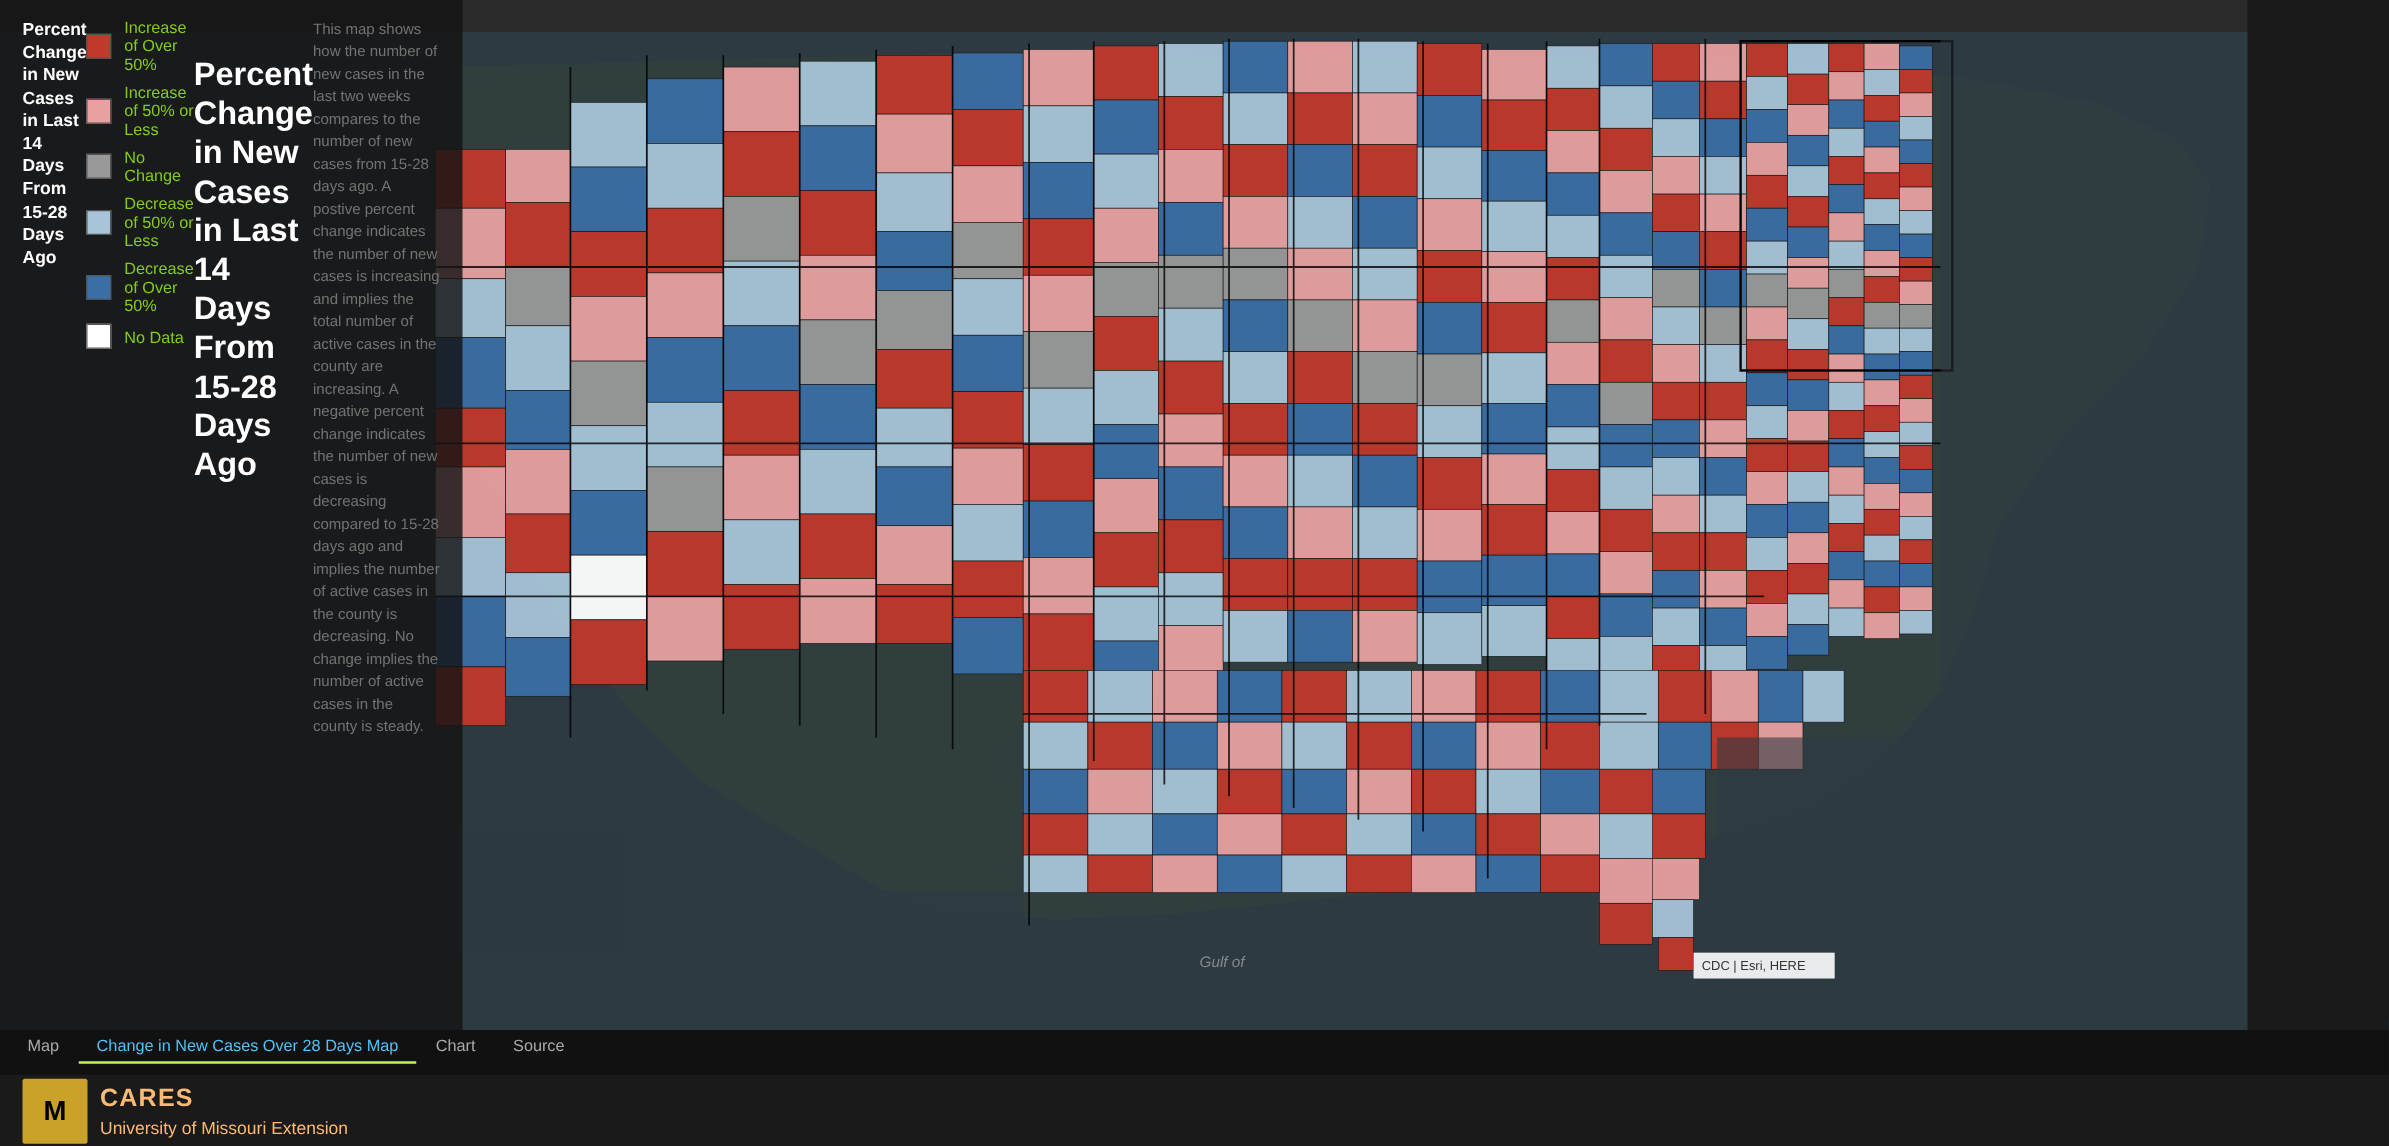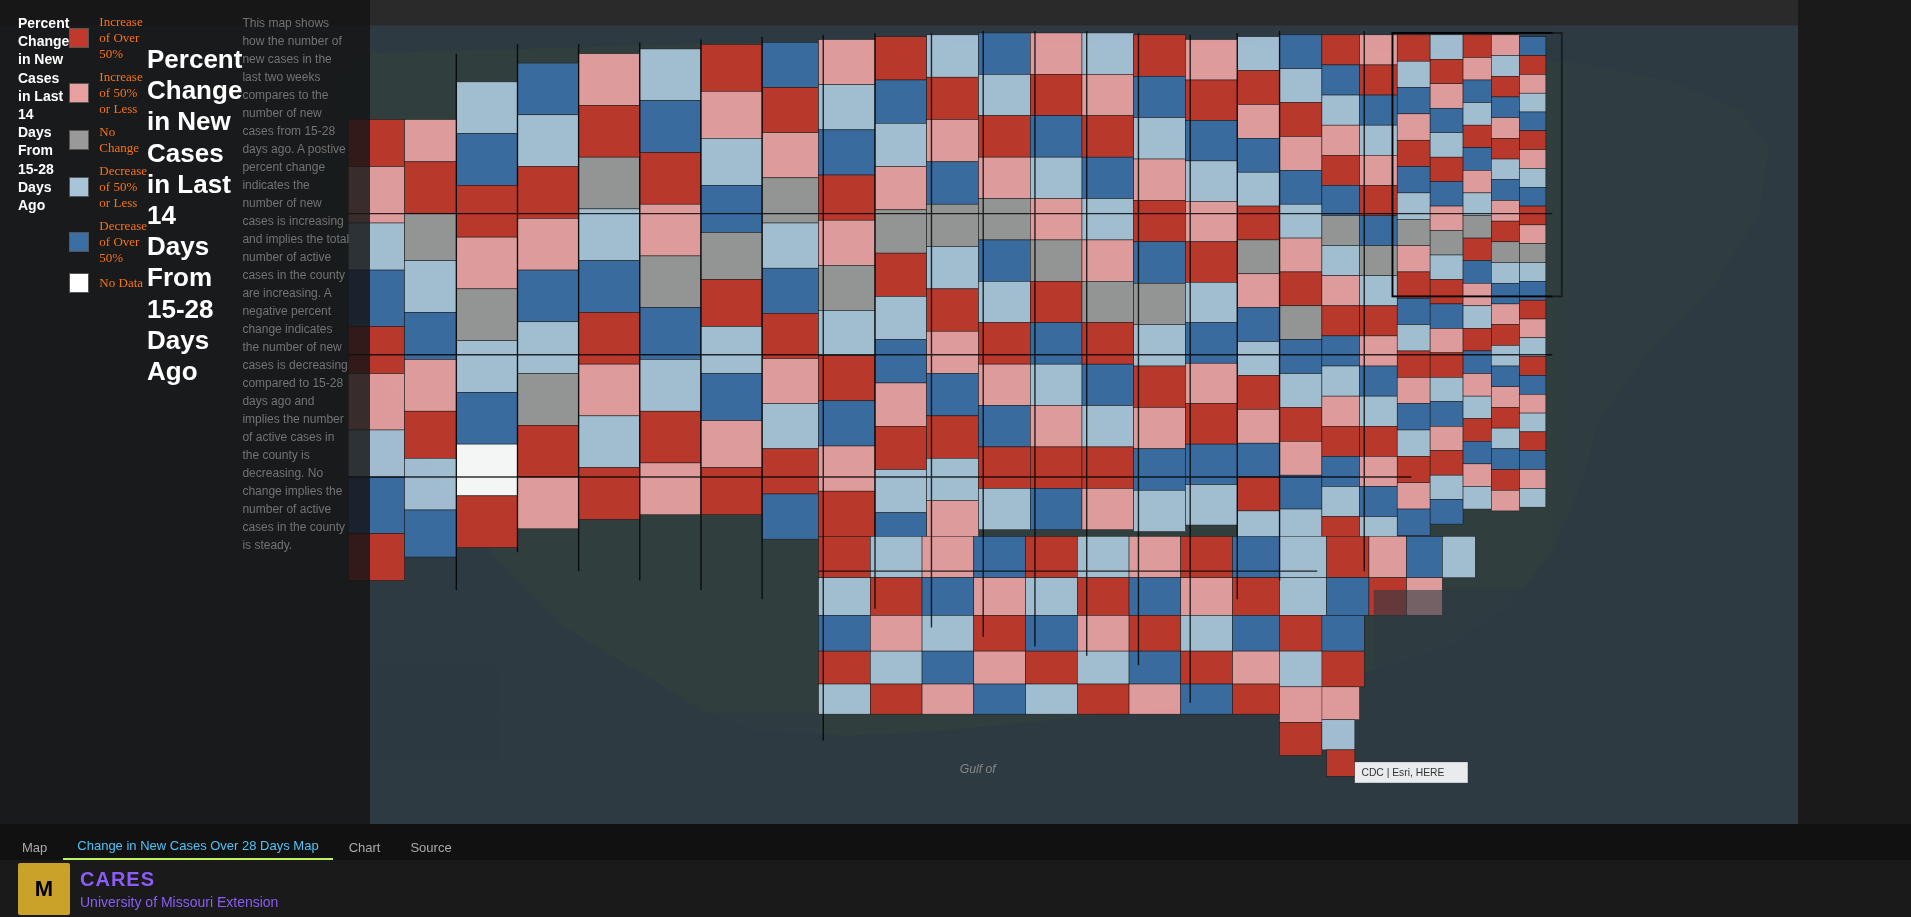--- a/index.html
+++ b/index.html
@@ -61,22 +61,21 @@
     .legend-swatch {
       width: 20px;
       height: 20px;
       margin-right: 10px;
       flex-shrink: 0;
       border: 1px solid #555;
     }
 
     .legend-label {
       font-size: 13px;
-      color: #f97316;
-      font-family: Liberation Serif, serif;
+      color: #84cc16;
     }
 
     #big-title {
       font-size: 26px;
       font-weight: bold;
       color: #ffffff;
       line-height: 1.2;
       margin-top: 30px;
       margin-bottom: 14px;
     }
@@ -89,21 +88,21 @@
 
     
     #tab-bar {
       position: absolute;
       bottom: 57px;
       left: 0;
       width: 1911px;
       height: 36px;
       background: #111111;
       display: flex;
-      align-items: flex-end;
+      align-items: flex-start;
       padding: 0 8px;
       gap: 2px;
     }
 
     .tab {
       padding: 5px 14px;
       font-size: 13px;
       color: #aaaaaa;
       cursor: pointer;
       border: none;
@@ -154,21 +153,21 @@
       align-items: center;
       justify-content: center;
       font-size: 22px;
       font-weight: bold;
       color: #000;
       border-radius: 2px;
     }
 
     #logo-text {
       font-size: 14px;
-      color: #8b5cf6;
+      color: #fdba74;
       line-height: 1.4;
     }
 
     #logo-text .cares {
       font-size: 20px;
       font-weight: bold;
       letter-spacing: 1px;
     }
   </style>
 </head>

